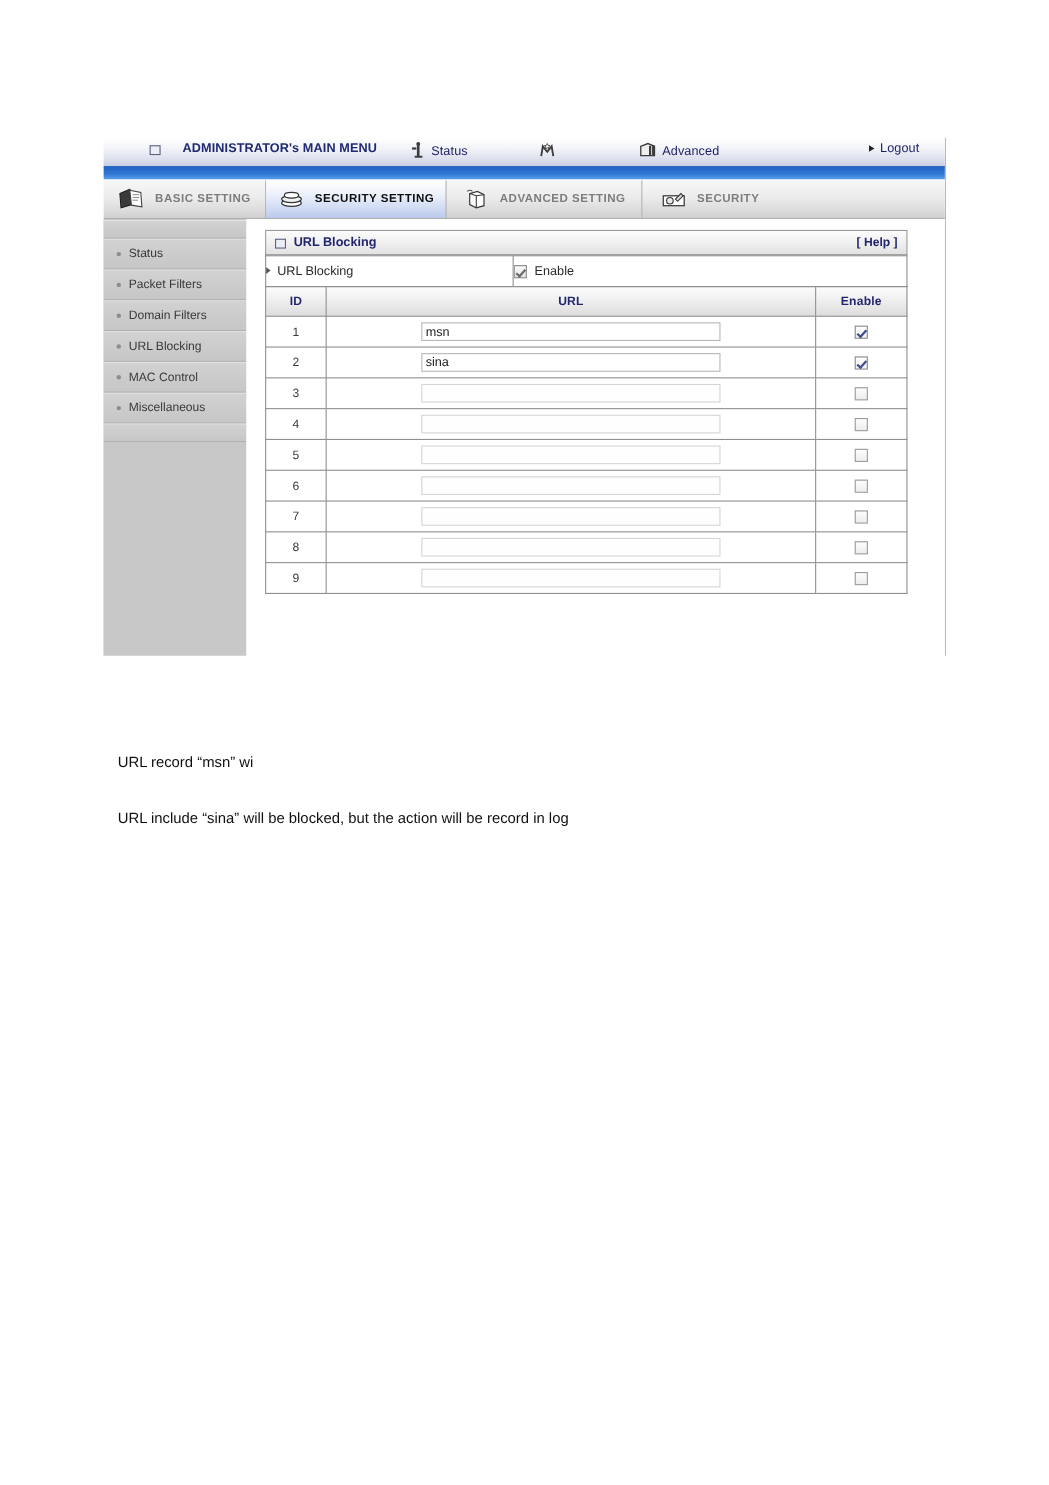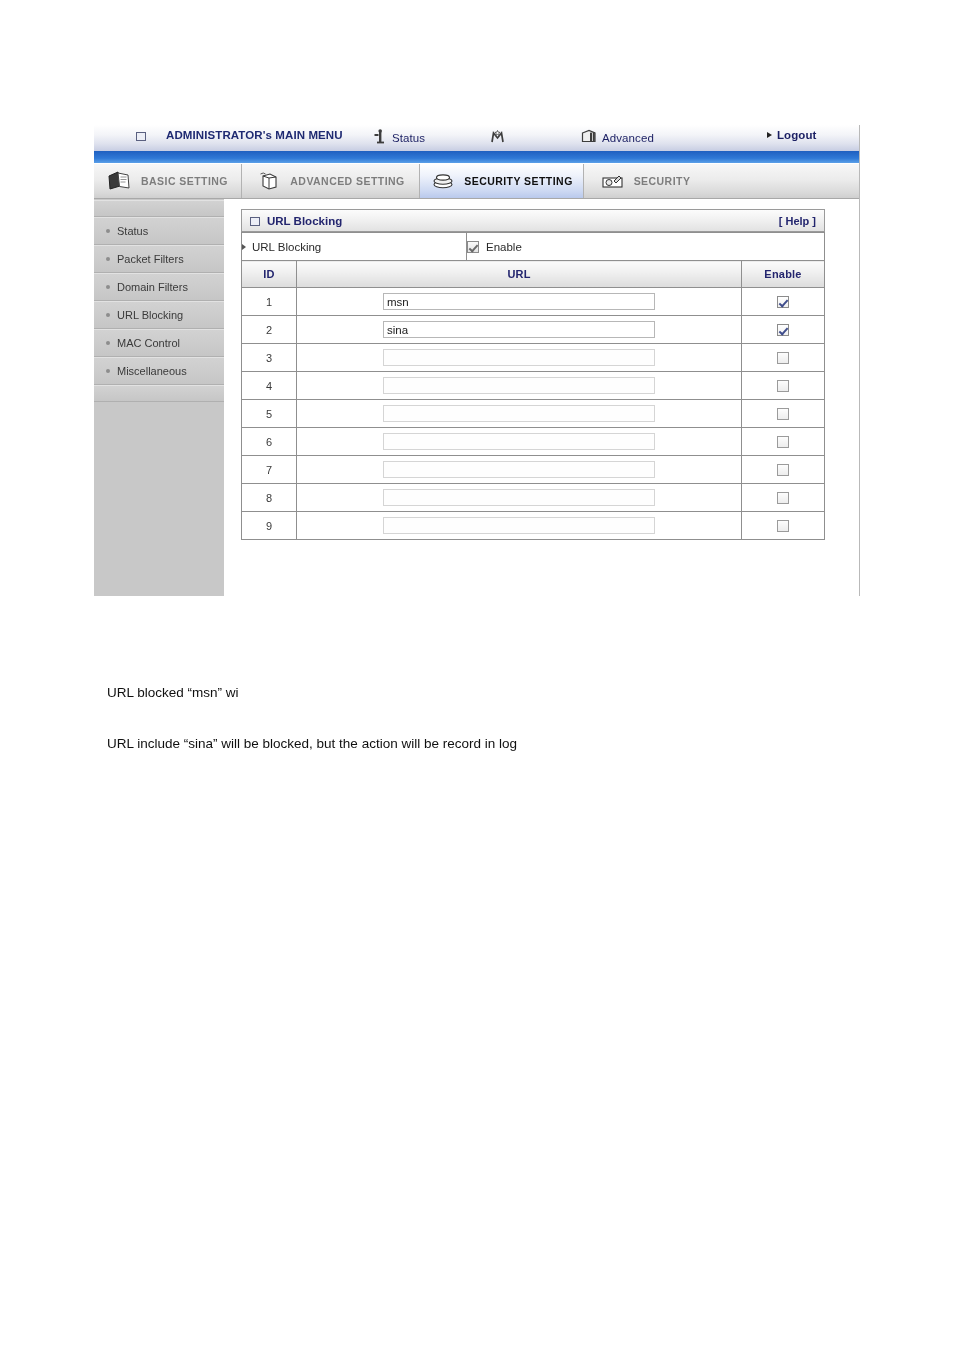--- a/index.html
+++ b/index.html
@@ -304,63 +304,63 @@
         <span class="mini-ico">
           <svg width="16" height="15" viewBox="0 0 16 15">
             <path d="M1.5 4 L8 1.5 L14 4 L14 12.5 L1.5 12.5 Z" fill="#efefef" stroke="#3d3d3d" stroke-width="1.2"></path>
             <rect x="9" y="3.6" width="2" height="9" fill="#3d3d3d"></rect>
             <rect x="11.8" y="3.2" width="2" height="9.3" fill="#3d3d3d"></rect>
           </svg>
         </span>
         <span>Advanced</span>
       </div>
 
-      <div class="admin-item" style="left:673px;font-weight:bold;">
+      <div class="admin-item" style="left:696px;">
         <span class="tri"></span>
         <span>Logout</span>
       </div>
 
       <div class="strip"></div>
     </div>
 
     <div class="tab-bar" style="margin-top:12px;">
 
       <div class="tab" style="width:148px;">
         <span class="tab-ico">
           <svg width="26" height="22" viewBox="0 0 26 22">
             <path d="M2 6 L11 2 L13 16 L3 19 Z" fill="#3a3a3a" stroke="#222" stroke-width="1"></path>
             <path d="M11 3 L21 5 L22 18 L12.5 16.5 Z" fill="#ffffff" stroke="#444" stroke-width="1"></path>
             <path d="M13.5 7 h6 M13.5 9.5 h6 M13.5 12 h5" stroke="#888" stroke-width=".9"></path>
           </svg>
         </span>
         <span class="tab-label">BASIC SETTING</span>
       </div>
 
+
+      <div class="tab active" style="width:164px;">
+        <span class="tab-ico">
+          <svg width="26" height="22" viewBox="0 0 26 22">
+            <ellipse cx="13" cy="14.5" rx="9" ry="3.2" fill="#ffffff" stroke="#333" stroke-width="1.1"></ellipse>
+            <ellipse cx="13" cy="11" rx="9" ry="3.2" fill="#f0f0f0" stroke="#333" stroke-width="1.1"></ellipse>
+            <ellipse cx="13" cy="7.5" rx="6.5" ry="2.6" fill="#ffffff" stroke="#333" stroke-width="1.1"></ellipse>
+          </svg>
+        </span>
+        <span class="tab-label">SECURITY SETTING</span>
+      </div>
 
       <div class="tab" style="width:178px;">
         <span class="tab-ico">
           <svg width="26" height="22" viewBox="0 0 26 22">
             <path d="M7 6 L14 4 L20 7 L20 17 L13 19 L7 16 Z" fill="#ffffff" stroke="#3a3a3a" stroke-width="1.1"></path>
             <path d="M13 8 L13 19" stroke="#3a3a3a" stroke-width="1"></path>
             <path d="M7 6 L13 8 L20 7" fill="none" stroke="#3a3a3a" stroke-width="1"></path>
             <path d="M4.5 4 q3 -2 5 0" fill="none" stroke="#555" stroke-width="1"></path>
           </svg>
         </span>
         <span class="tab-label">ADVANCED SETTING</span>
-      </div>
-
-      <div class="tab active" style="width:164px;">
-        <span class="tab-ico">
-          <svg width="26" height="22" viewBox="0 0 26 22">
-            <ellipse cx="13" cy="14.5" rx="9" ry="3.2" fill="#ffffff" stroke="#333" stroke-width="1.1"></ellipse>
-            <ellipse cx="13" cy="11" rx="9" ry="3.2" fill="#f0f0f0" stroke="#333" stroke-width="1.1"></ellipse>
-            <ellipse cx="13" cy="7.5" rx="6.5" ry="2.6" fill="#ffffff" stroke="#333" stroke-width="1.1"></ellipse>
-          </svg>
-        </span>
-        <span class="tab-label">SECURITY SETTING</span>
       </div>
 
       <div class="tab" style="width:122px;border-right:none;">
         <span class="tab-ico">
           <svg width="26" height="22" viewBox="0 0 26 22">
             <rect x="3" y="8" width="19" height="9" fill="#ffffff" stroke="#333" stroke-width="1.1"></rect>
             <circle cx="9" cy="12.5" r="3" fill="#e8e8e8" stroke="#333" stroke-width="1"></circle>
             <path d="M14 11 l5 -5 l2 2 l-5 5 z" fill="#d8d8d8" stroke="#333" stroke-width="1"></path>
           </svg>
         </span>
@@ -528,16 +528,16 @@
             </td>
           </tr>
 
         </tbody>
           </table>
 
       </div>
     </div>
   </div>
 
-  <div class="caption cap1">URL blocked “msn” wi</div>
+  <div class="caption cap1">URL record “msn” wi</div>
   <div class="caption cap2">URL include “sina” will be blocked, but the action will be record in log</div>
 
 </div>
 
 </body></html>

